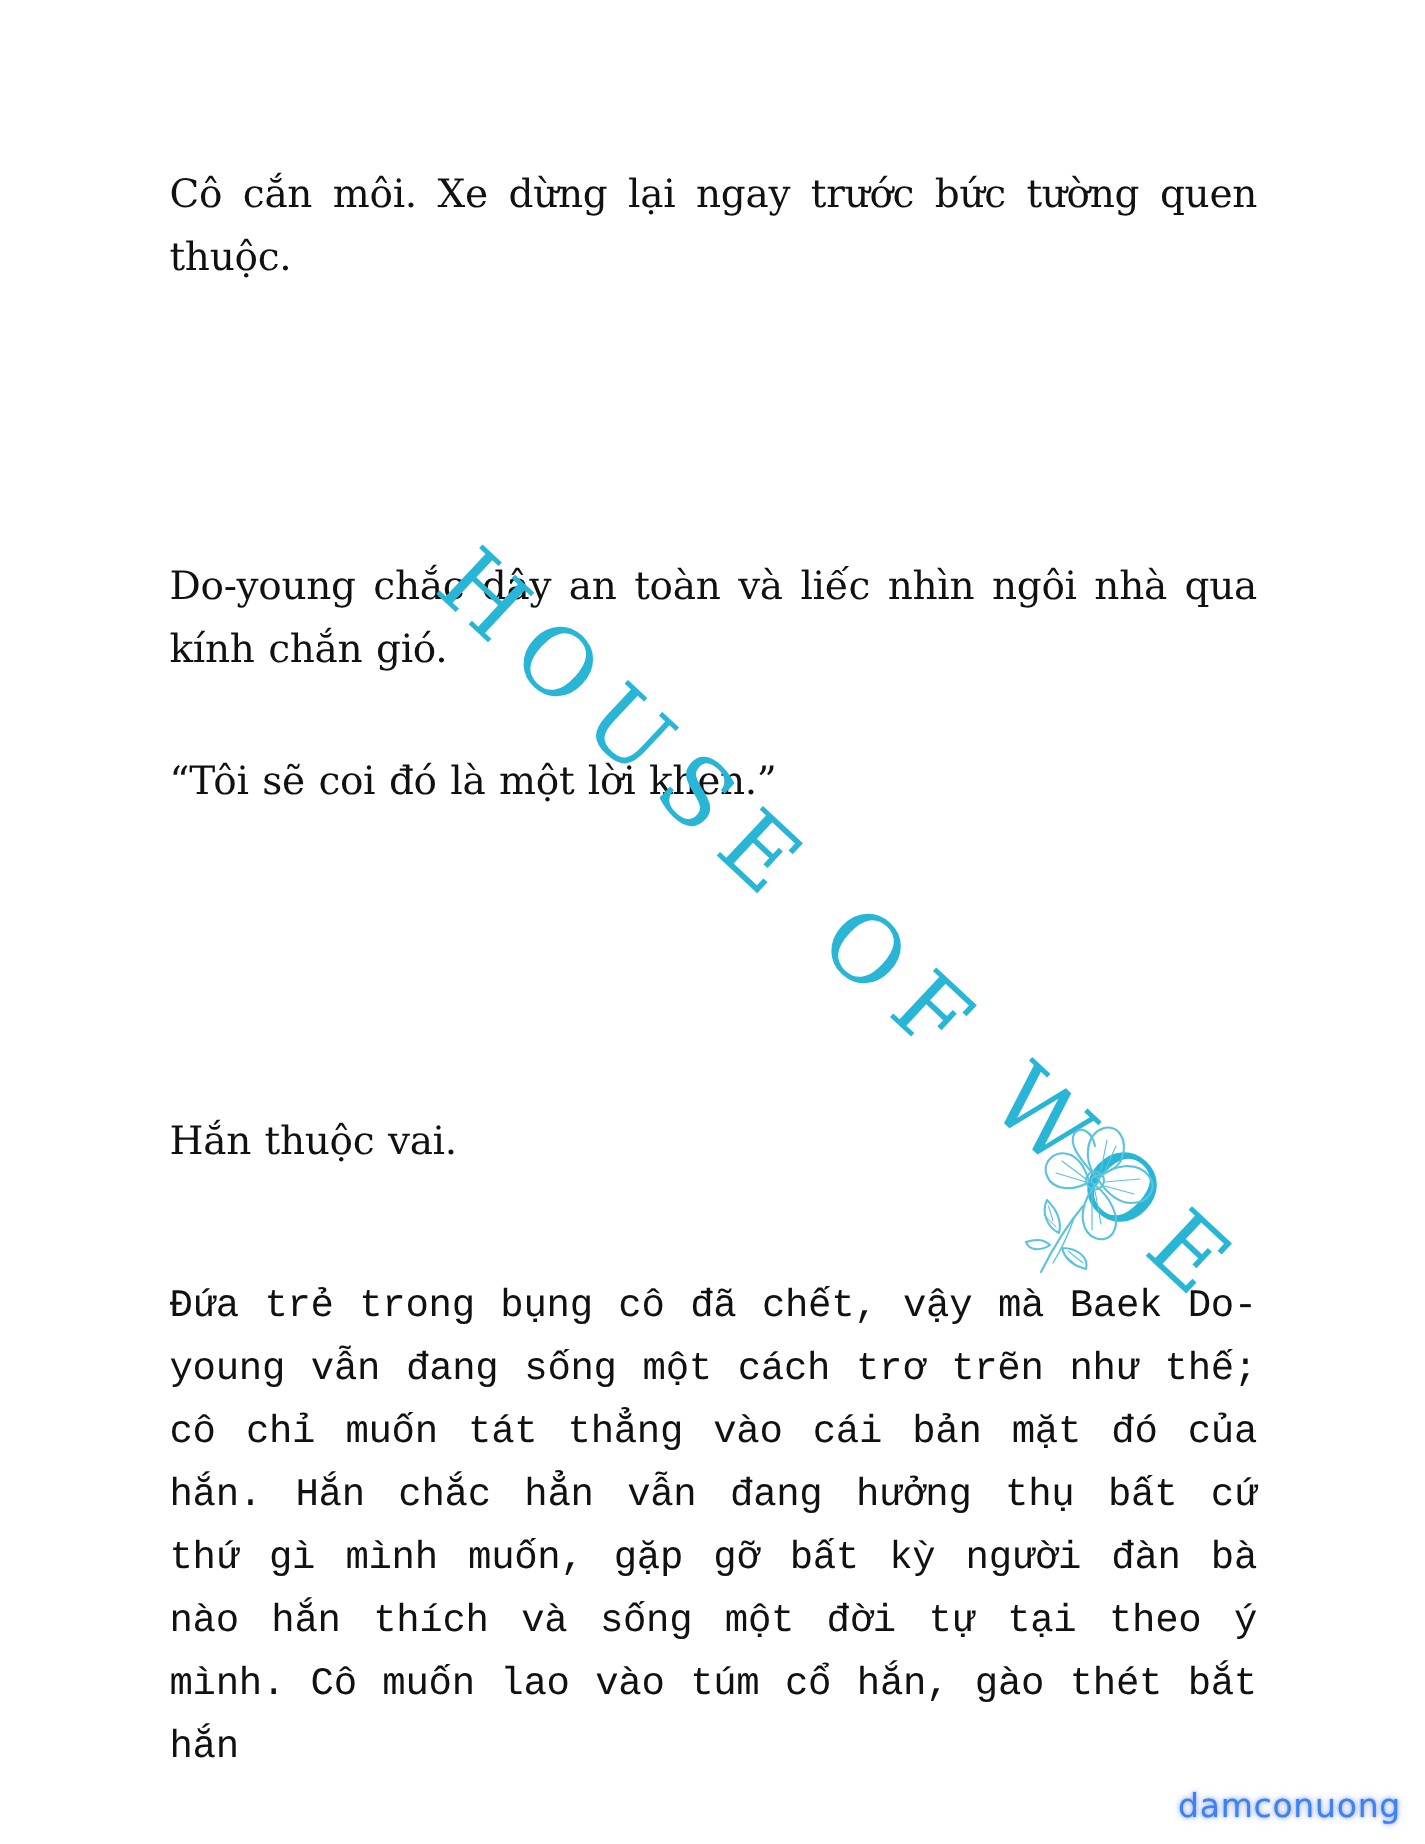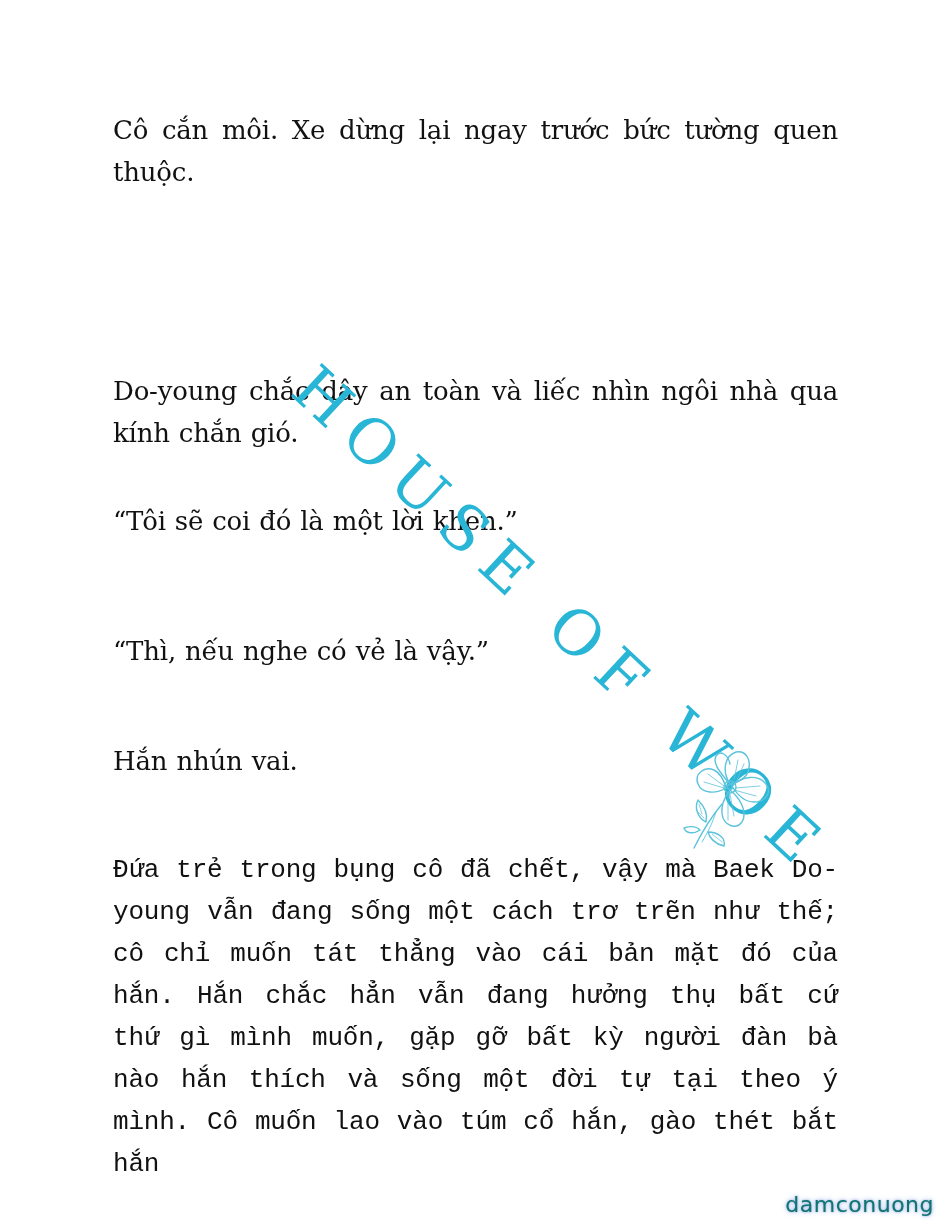--- a/index.html
+++ b/index.html
@@ -64,36 +64,35 @@
       width: 112px;
       height: 110px;
       z-index: 2;
     }
     .footer-mark {
       position: absolute;
       right: 16px;
       bottom: 12px;
       font-family: "DejaVu Sans", "Liberation Sans", sans-serif;
       font-size: 22px;
-      color: #0f766e;
+      color: #3b82f6;
       letter-spacing: 0.5px;
       text-shadow: 0 0 3px #9fb4e6, 0 0 6px #b9c8ef, 0 0 1px #8aa1dc;
       z-index: 3;
     }
   </style>
 </head>
 <body>
 
 <div class="page">
 
   <p class="para p1">Cô cắn môi. Xe dừng lại ngay trước bức tường quen thuộc.</p>
   <p class="para p3">Do-young chắc dây an toàn và liếc nhìn ngôi nhà qua kính chắn gió.</p>
   <p class="para p4">“Tôi sẽ coi đó là một lời khen.”</p>
-  <p class="para p5">“Thì, nếu nghe có vẻ là vậy.”</p>
-  <p class="para p6">Hắn nhún vai.</p>
+  <p class="para p6">Hắn thuộc vai.</p>
   <p class="para p7">Đứa trẻ trong bụng cô đã chết, vậy mà Baek Do-young vẫn đang sống một cách trơ trẽn như thế; cô chỉ muốn tát thẳng vào cái bản mặt đó của hắn. Hắn chắc hẳn vẫn đang hưởng thụ bất cứ thứ gì mình muốn, gặp gỡ bất kỳ người đàn bà nào hắn thích và sống một đời tự tại theo ý mình. Cô muốn lao vào túm cổ hắn, gào thét bắt hắn</p>
 
   <div class="watermark">HOUSE OF WOE</div>
 
   <div class="flower">
     <svg width="112" height="110" viewBox="0 0 112 110" fill="none" stroke="#5bc3dc" stroke-width="1.4" stroke-linecap="round" stroke-linejoin="round">
 
       <path d="M58 42 C50 30, 52 14, 64 10 C74 8, 80 18, 76 30 C74 36, 66 40, 58 42 Z"></path>
       <path d="M60 44 C70 34, 86 32, 94 42 C100 50, 94 60, 82 60 C74 60, 66 54, 60 44 Z"></path>
       <path d="M58 48 C68 56, 76 70, 70 80 C64 88, 52 84, 50 72 C49 64, 52 56, 58 48 Z"></path>

